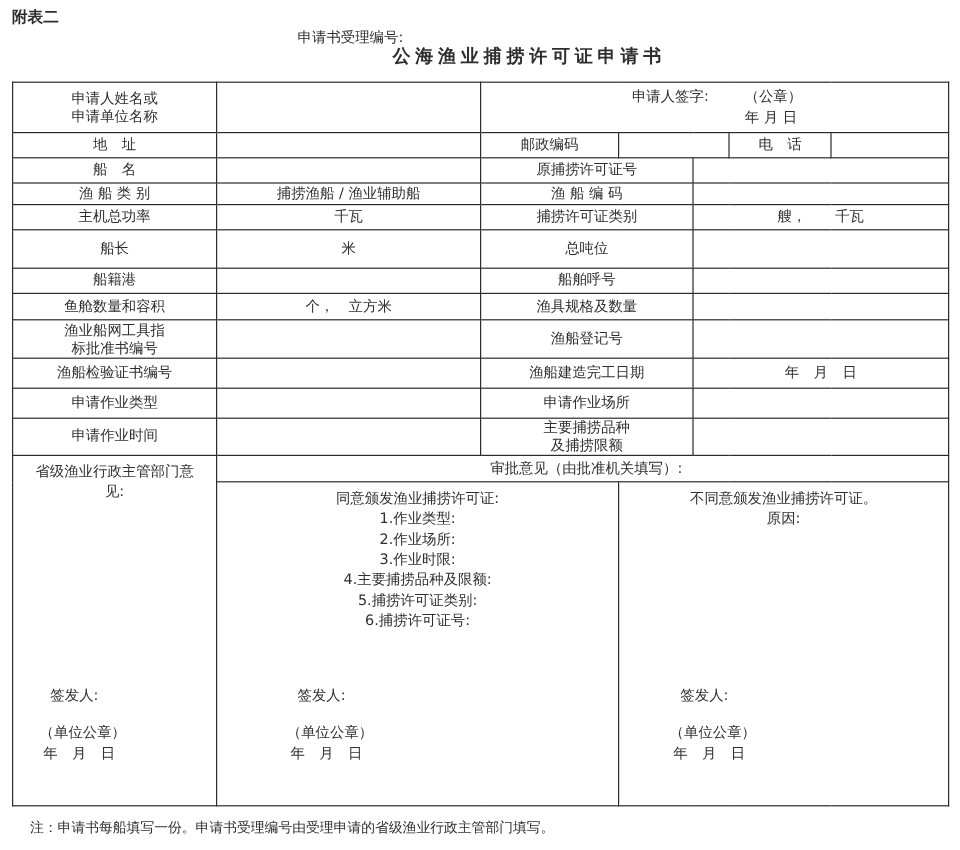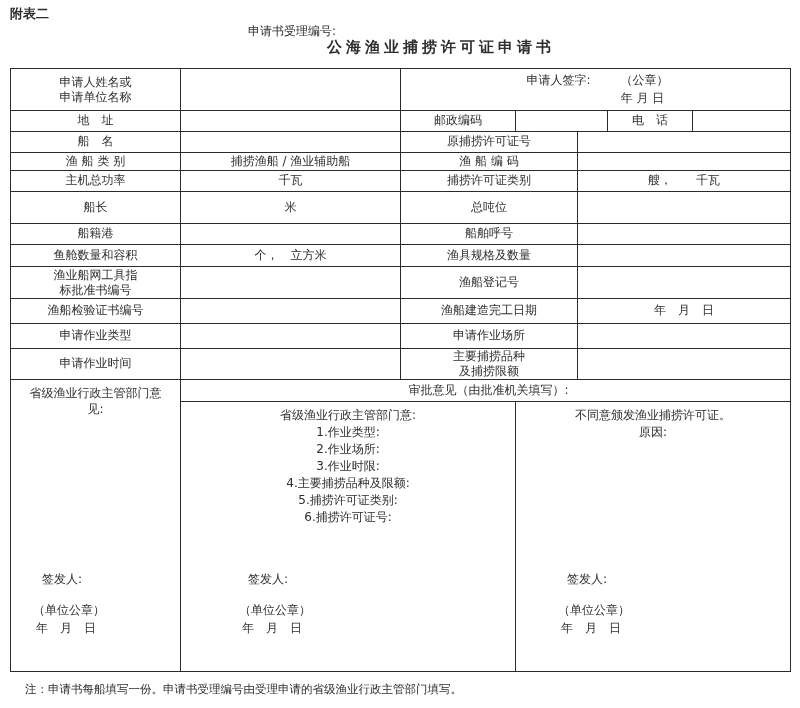--- a/index.html
+++ b/index.html
@@ -176,21 +176,21 @@
           <div class="sig-seal">（单位公章）</div>
           <div class="sig-date">年　月　日</div>
         </div>
       </div>
     </td>
     <td colspan="6" class="approval-header">审批意见（由批准机关填写）:</td>
   </tr>
   <tr style="height:270px">
     <td colspan="2" class="agree-cell">
       <div class="agree-inner">
-        <div>省级渔业行政主管部门意:</div>
+        <div>同意颁发渔业捕捞许可证:</div>
         <div>1.作业类型:</div>
         <div>2.作业场所:</div>
         <div>3.作业时限:</div>
         <div>4.主要捕捞品种及限额:</div>
         <div>5.捕捞许可证类别:</div>
         <div>6.捕捞许可证号:</div>
         <div class="sig">
           <div class="sig-name">签发人:</div>
           <div class="sig-seal">（单位公章）</div>
           <div class="sig-date">年　月　日</div>

